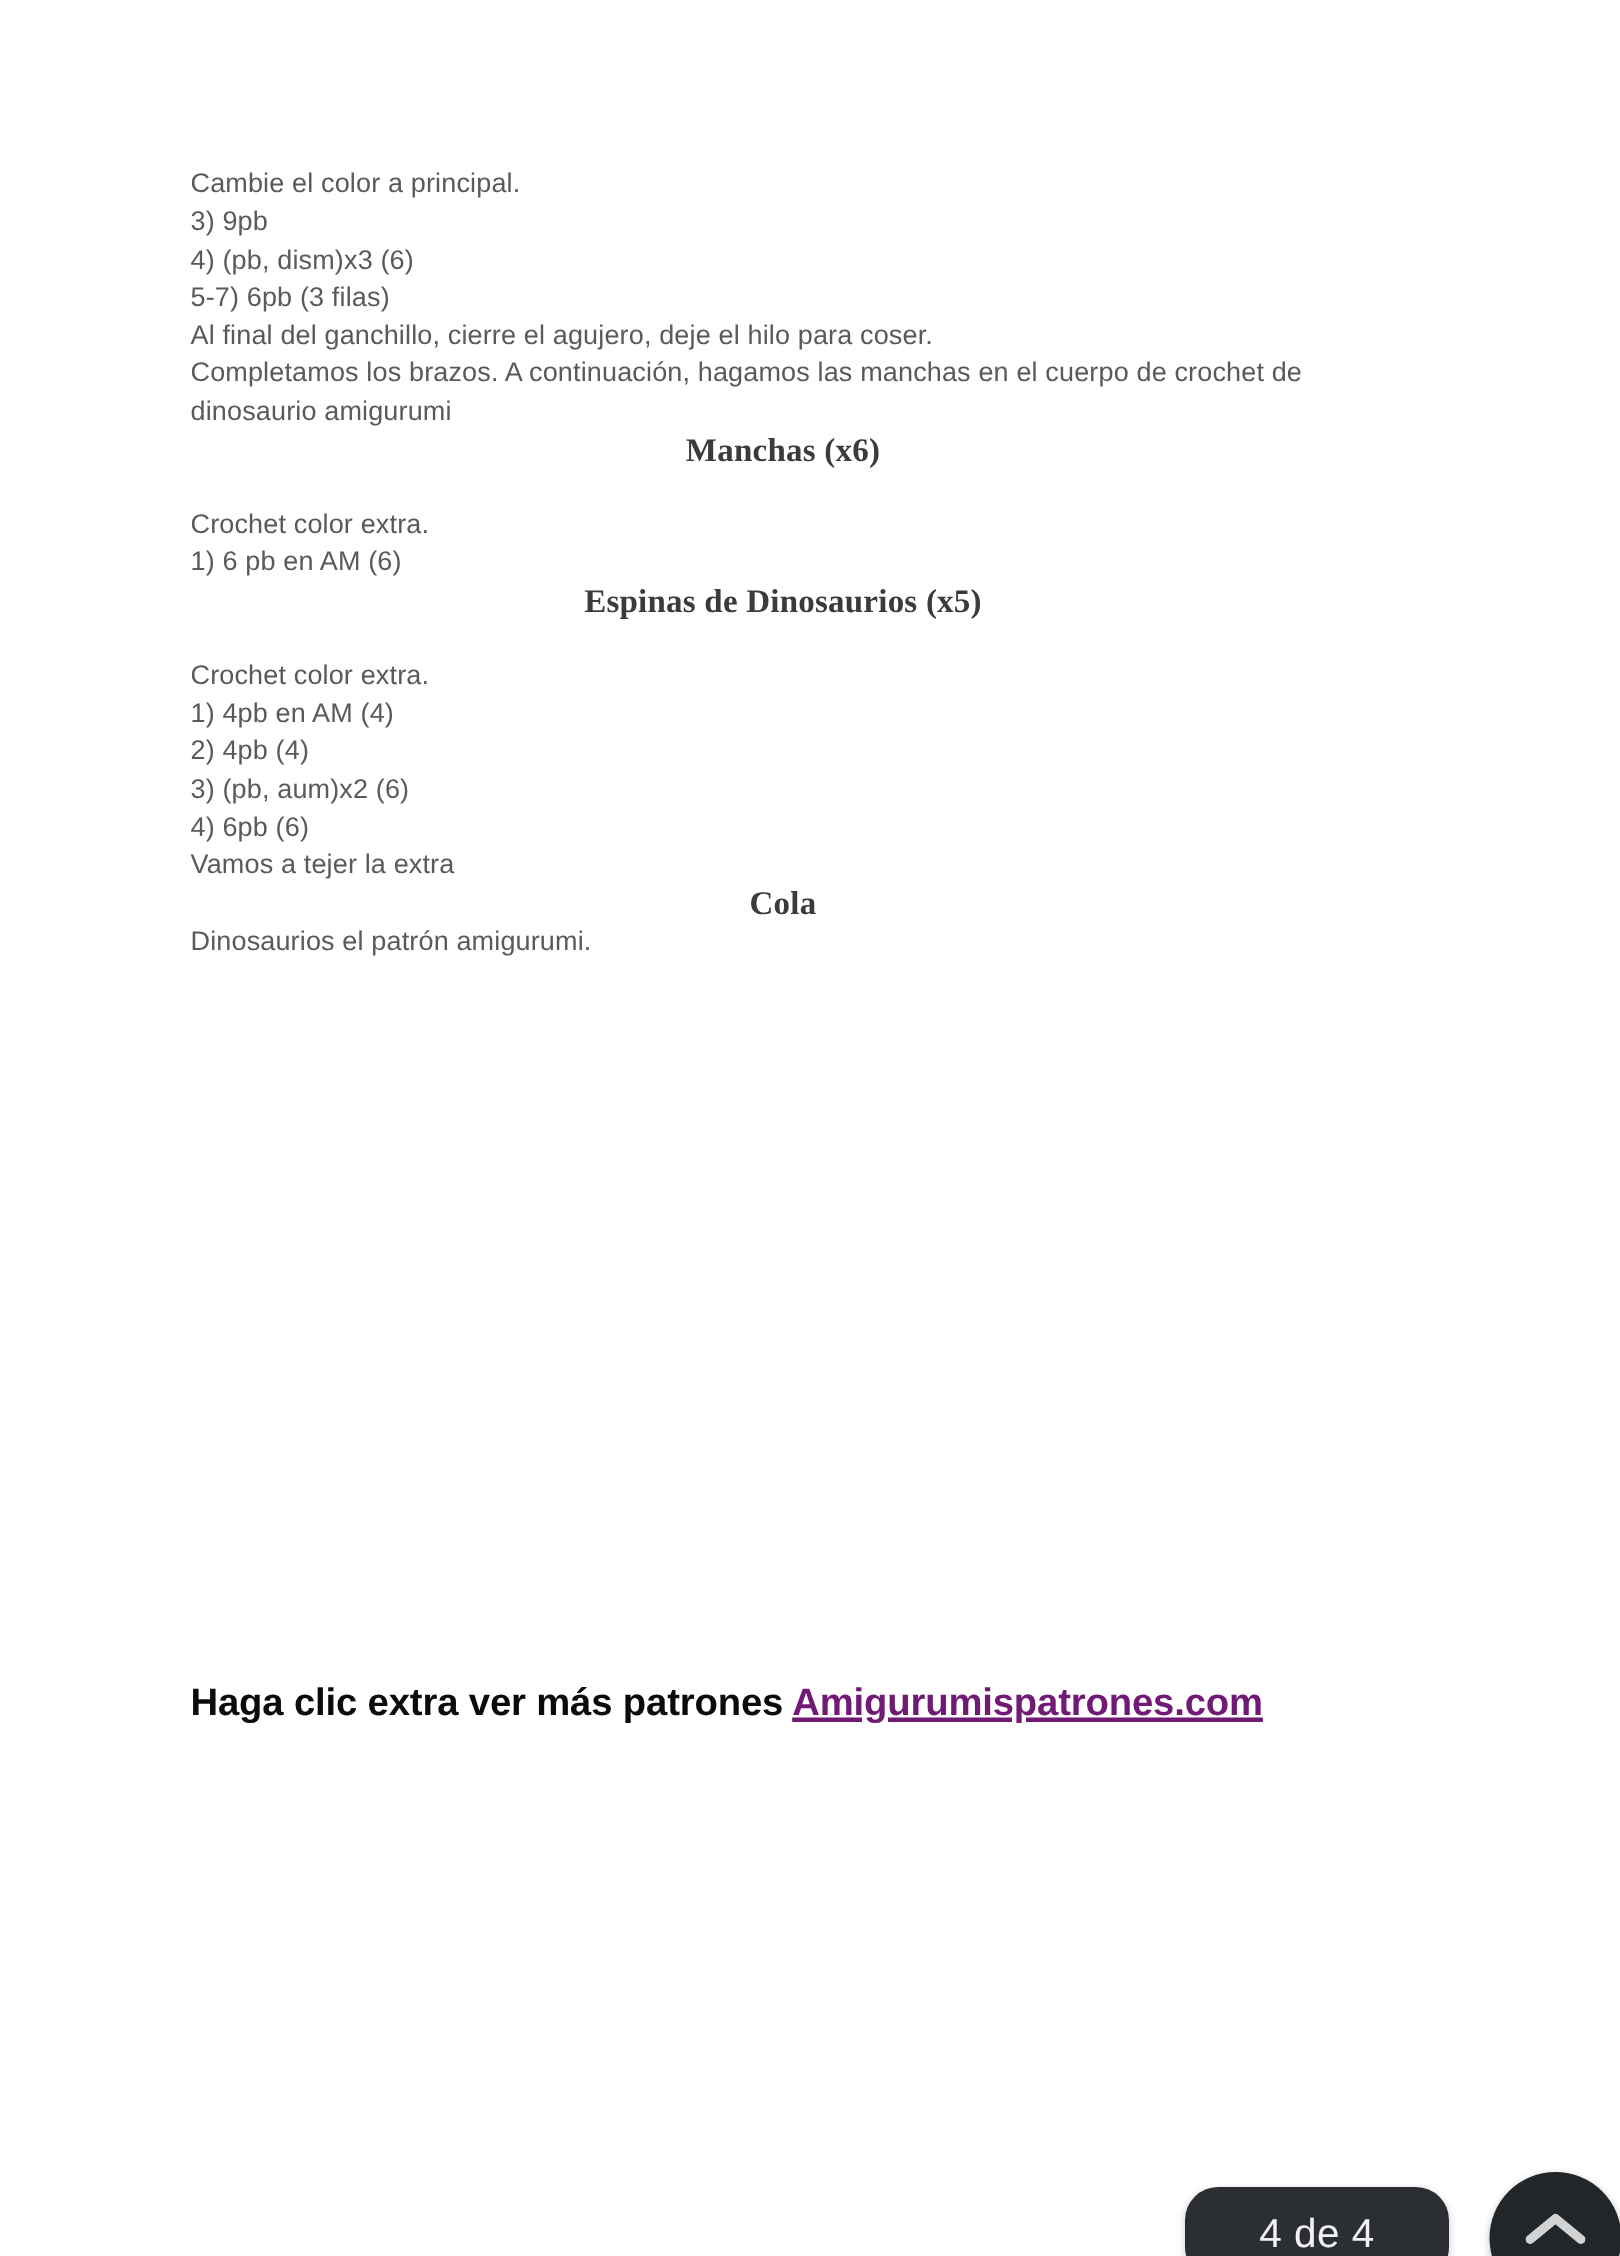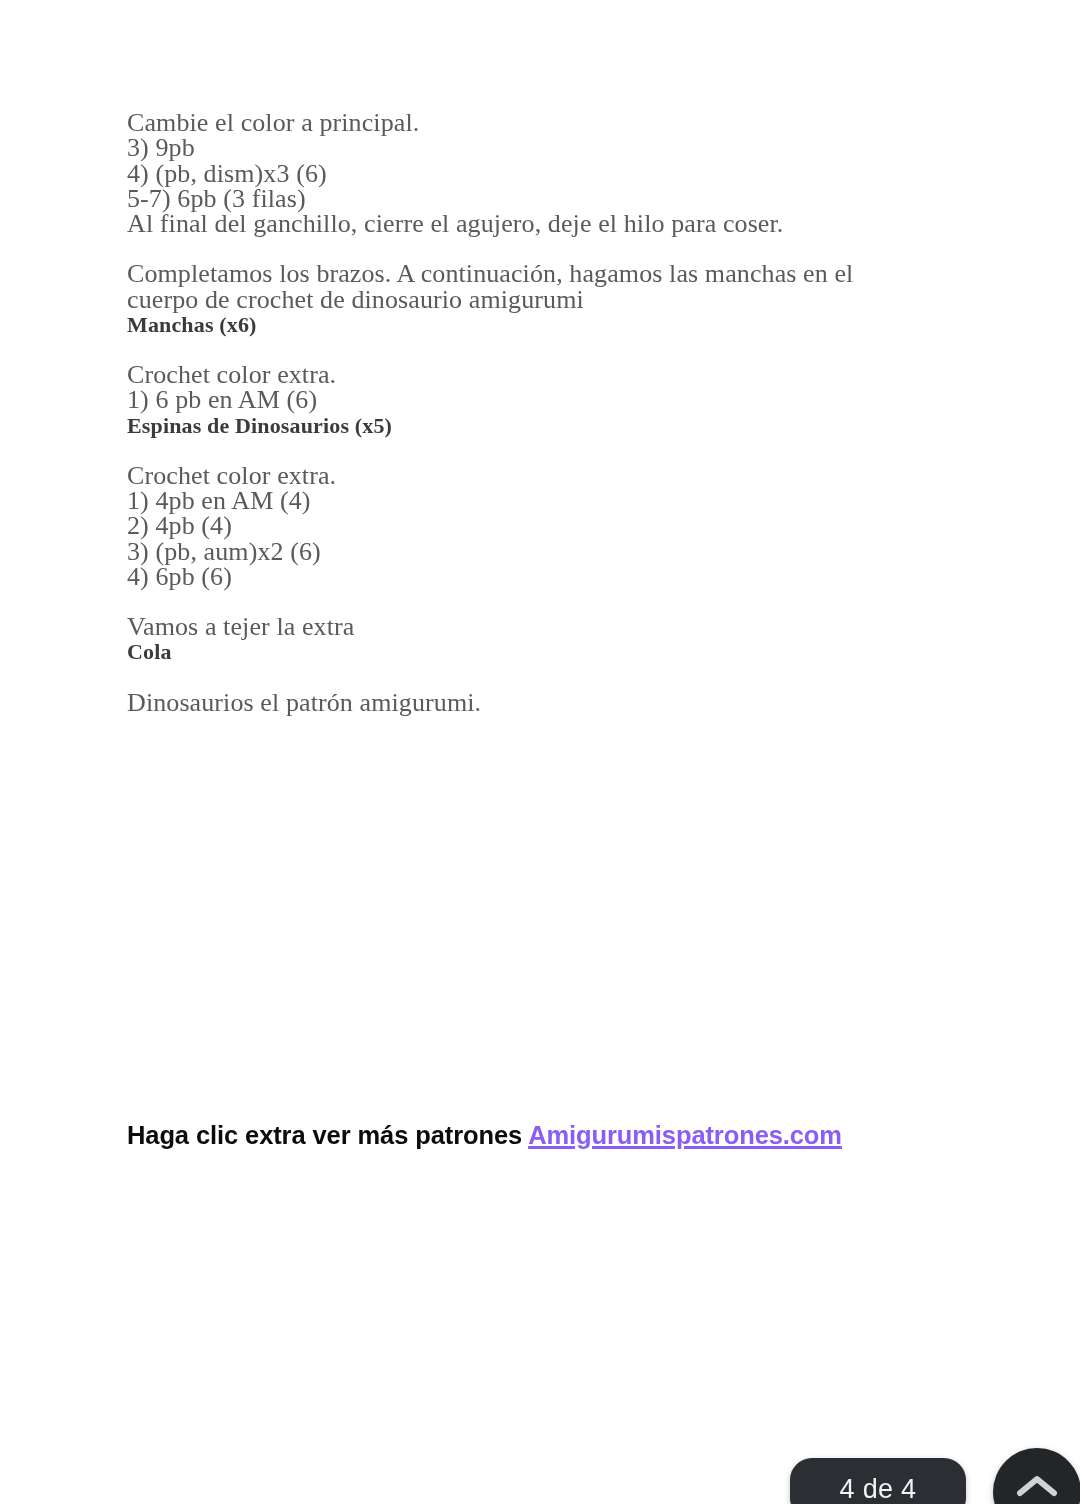--- a/index.html
+++ b/index.html
@@ -26,58 +26,58 @@
   }
 
   #doc-body {
     position: absolute;
     left: 127px;
     top: 110px;
     width: 790px;
   }
 
   .para {
-    font-family: Liberation Serif, serif;
-    font-size: 26px;
+    font-family: Liberation Sans, sans-serif;
+    font-size: 18px;
     line-height: 25.3px;
     color: #5a5a5c;
     letter-spacing: 0.1px;
     margin: 0;
     white-space: pre-line;
   }
 
-  .gap-para { margin-top: 25px; }
+  .gap-para { }
 
   h2.section-head {
     font-family: "Liberation Serif", serif;
     font-weight: bold;
     font-size: 22px;
     line-height: 26px;
     color: #3b3b3d;
     margin: 0;
     letter-spacing: 0.15px;
   }
-  .head-block { margin-top: 26px; }
+  .head-block { margin-top: 26px; text-align: center; }
   .head-gap   { margin-top: 24px; }
 
   
   #cta-line {
     position: absolute;
     left: 127px;
     top: 1120px;
     font-family: "Liberation Sans", sans-serif;
     font-weight: bold;
     font-size: 25.5px;
     line-height: 30px;
     color: #0b0b0b;
     letter-spacing: -0.1px;
     white-space: nowrap;
   }
   #cta-link {
-    color: #8b5cf6;
+    color: #701a75;
     text-decoration: underline;
     text-underline-offset: 2px;
     text-decoration-thickness: 2.5px;
     cursor: pointer;
   }
 
   
   #page-indicator {
     position: absolute;
     left: 790px;

